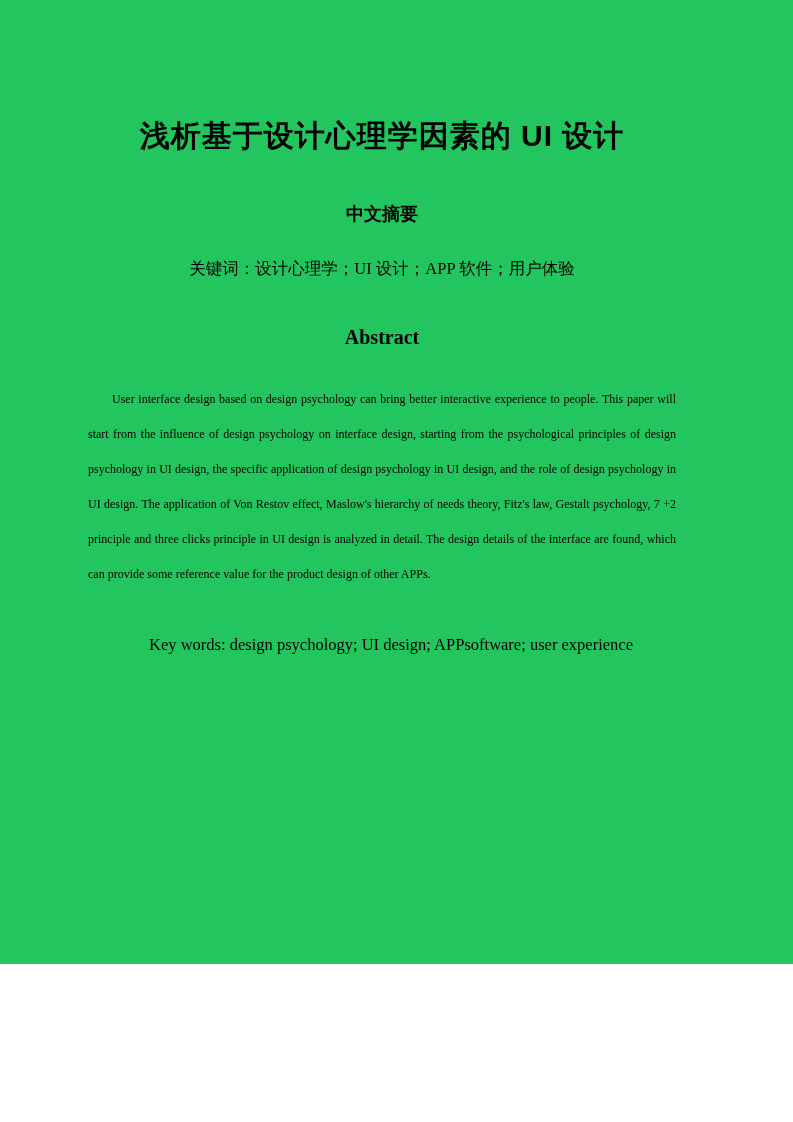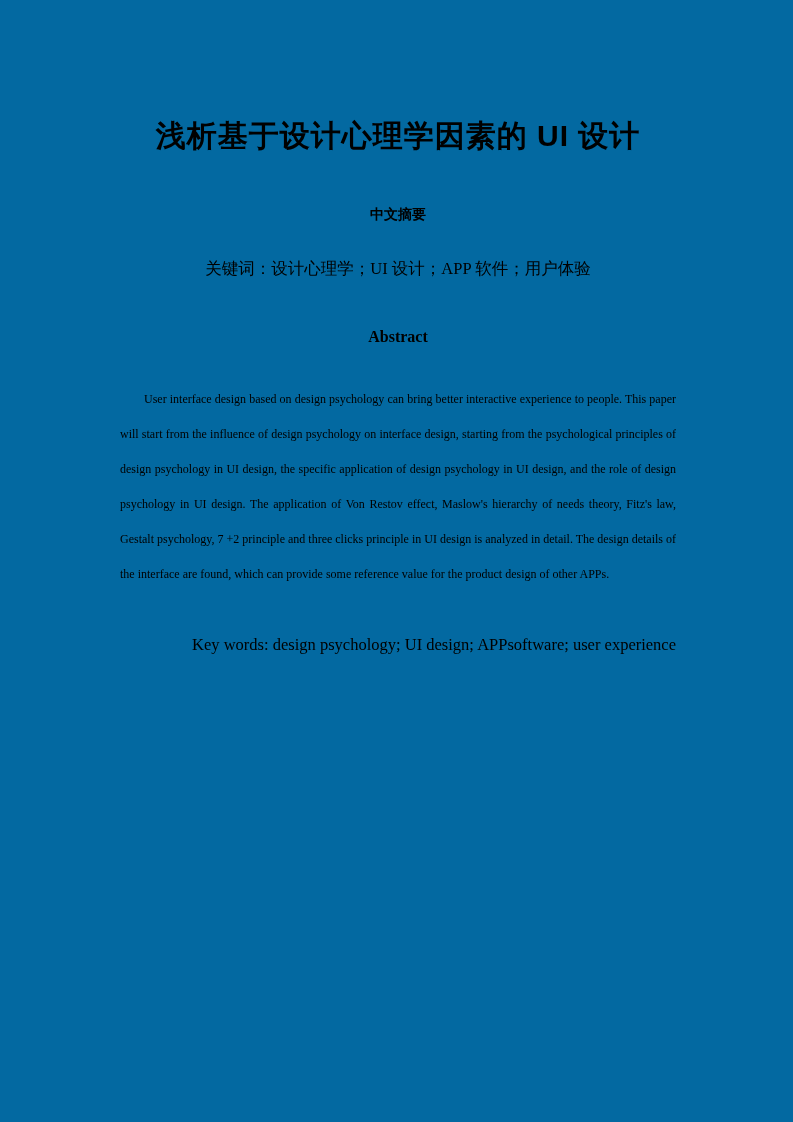--- a/index.html
+++ b/index.html
@@ -3,43 +3,43 @@
 <meta charset="utf-8">
 <style>
   html, body {
     margin: 0;
     padding: 0;
     background: #ffffff;
   }
   .page {
     position: relative;
     width: 793px;
-    height: 1122px;
+    height: 964px;
     margin: 0 auto;
-    background: #0369a1;
+    background: #22c55e;
     box-sizing: border-box;
-    padding: 112px 117px 0 120px;
+    padding: 112px 117px 0 88px;
     overflow: hidden;
     color: #000000;
   }
   .doc-title {
     margin: 0;
     font-family: "Liberation Sans", "DejaVu Sans", sans-serif;
     font-weight: 700;
     font-size: 30px;
     line-height: 48px;
     text-align: center;
     letter-spacing: 1px;
     color: #000000;
   }
   .cn-heading {
     margin: 40px 0 0 0;
     font-family: "Liberation Sans", "DejaVu Sans", sans-serif;
     font-weight: 700;
-    font-size: 14px;
+    font-size: 18px;
     line-height: 28px;
     text-align: center;
     color: #000000;
   }
   .cn-body {
     margin: 26px 0 0 0;
     font-family: "Liberation Serif", "DejaVu Serif", serif;
     font-size: 16.5px;
     line-height: 37px;
     text-align: justify;
@@ -51,40 +51,40 @@
     font-family: "Liberation Serif", "DejaVu Serif", serif;
     font-size: 16.5px;
     line-height: 30px;
     text-align: center;
     color: #000000;
   }
   .en-heading {
     margin: 38px 0 0 0;
     font-family: "Liberation Serif", "DejaVu Serif", serif;
     font-weight: 700;
-    font-size: 16px;
+    font-size: 20px;
     line-height: 30px;
     text-align: center;
     color: #000000;
   }
   .en-body {
     margin: 30px 0 12px 0;
     font-family: "Liberation Serif", "DejaVu Serif", serif;
     font-size: 12px;
     line-height: 35px;
     text-align: justify;
     text-indent: 2em;
     color: #000000;
   }
   .en-keywords {
     margin: 38px 0 0 18px;
     font-family: "Liberation Serif", "DejaVu Serif", serif;
     font-size: 16.5px;
     line-height: 30px;
-    text-align: right;
+    text-align: center;
     color: #000000;
   }
 </style>
 </head>
 <body>
 
 <div class="page">
   <h1 class="doc-title">浅析基于设计心理学因素的 UI 设计</h1>
 
   <h2 class="cn-heading">中文摘要</h2>

